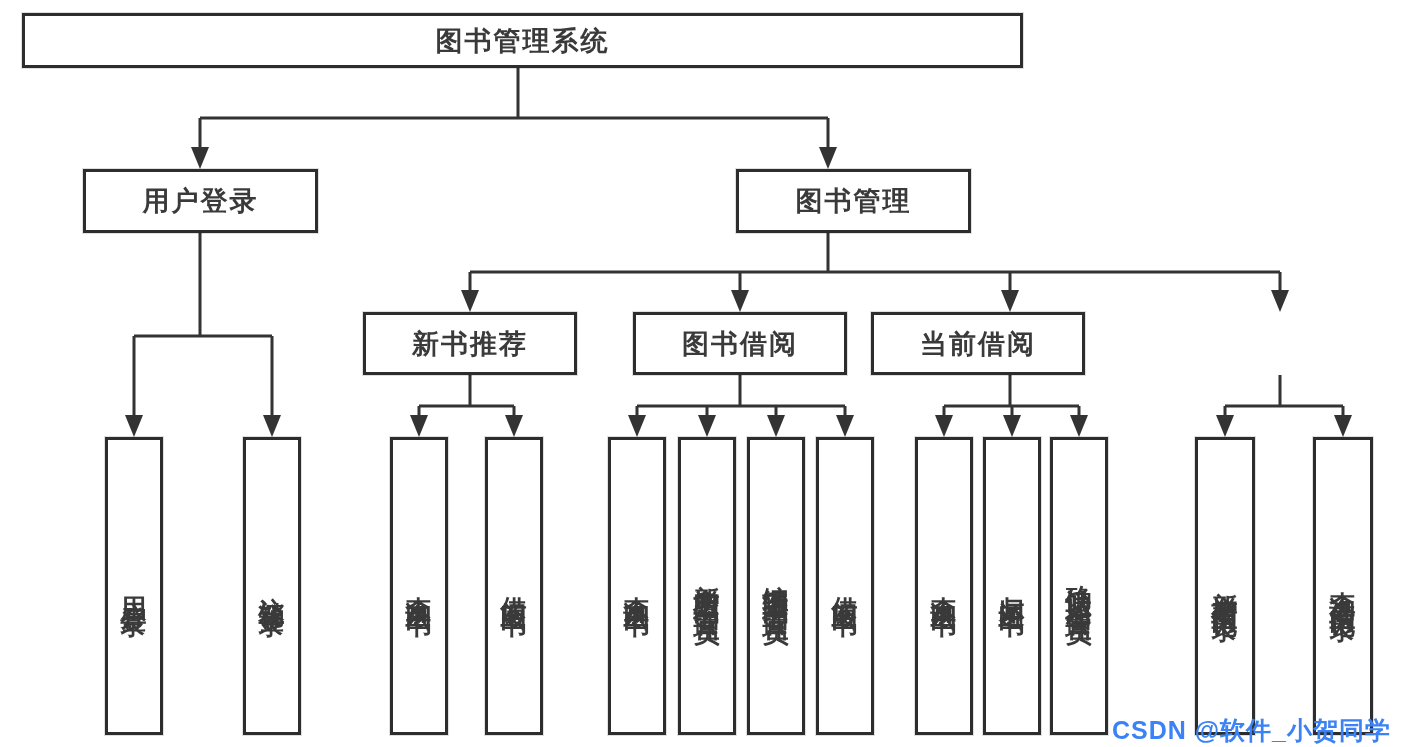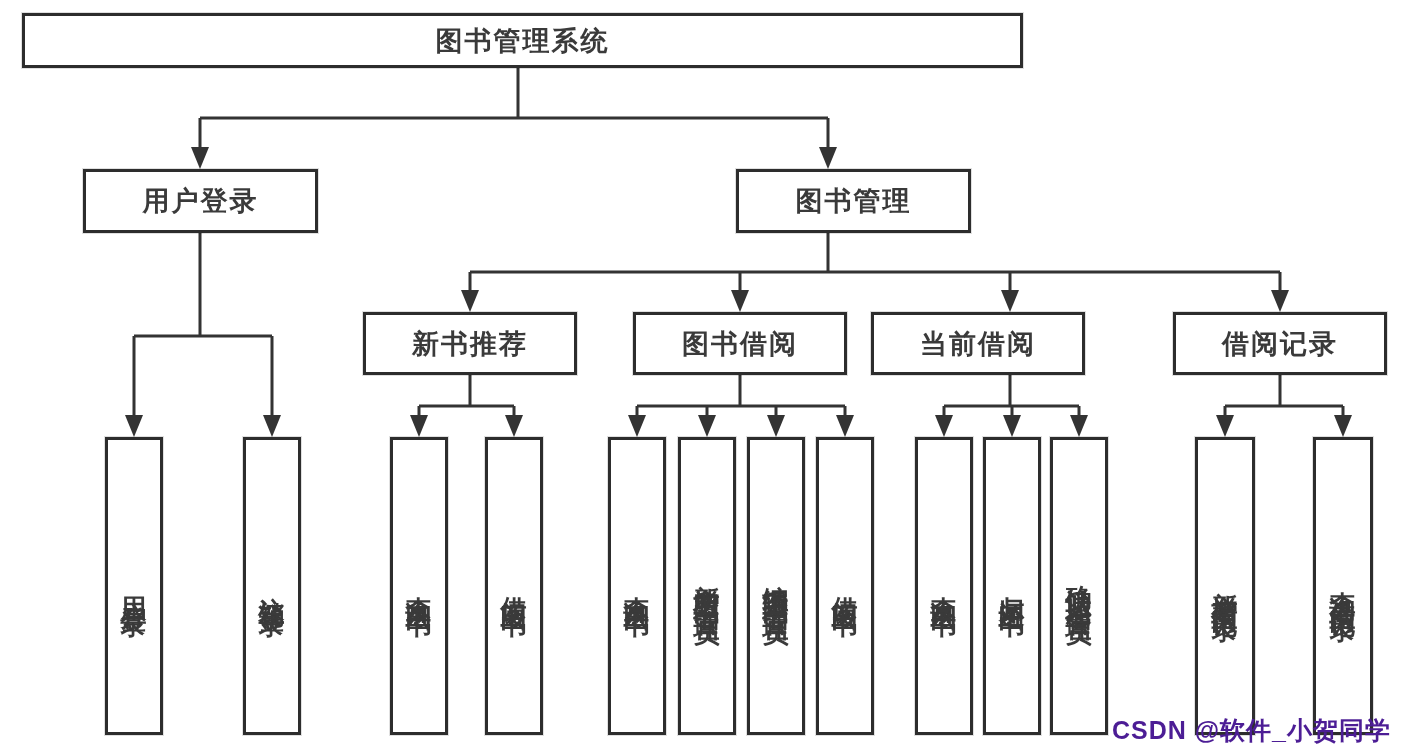--- a/index.html
+++ b/index.html
@@ -74,21 +74,21 @@
     stroke-width: 3;
     fill: none;
   }
   #connectors polygon { fill: #333333; }
 
   .watermark {
     position: absolute;
     right: 2px;
     bottom: 0px;
     font-size: 25px;
-    color: #4c1d95;
+    color: #3b82f6;
     letter-spacing: 1px;
     white-space: nowrap;
     z-index: 5;
   }
 </style>
 </head>
 <body>
 
 <div id="canvas">
 
@@ -141,23 +141,20 @@
 
   <div class="box n-l3 n-l3b">
     <span class="h-label">图书借阅</span>
   </div>
   <div class="box n-l3 n-l3a">
     <span class="h-label">新书推荐</span>
   </div>
   <div class="box n-l3 n-l3c">
     <span class="h-label">当前借阅</span>
   </div>
-  <div class="box n-l3 n-l3d">
-    <span class="h-label">借阅记录</span>
-  </div>
 
   <div class="box leaf lf-a1">
     <span class="v-label">用户登录</span>
   </div>
   <div class="box leaf lf-a2">
     <span class="v-label">注销登录</span>
   </div>
 
   <div class="box leaf lf-b1">
     <span class="v-label">查询图书</span>

